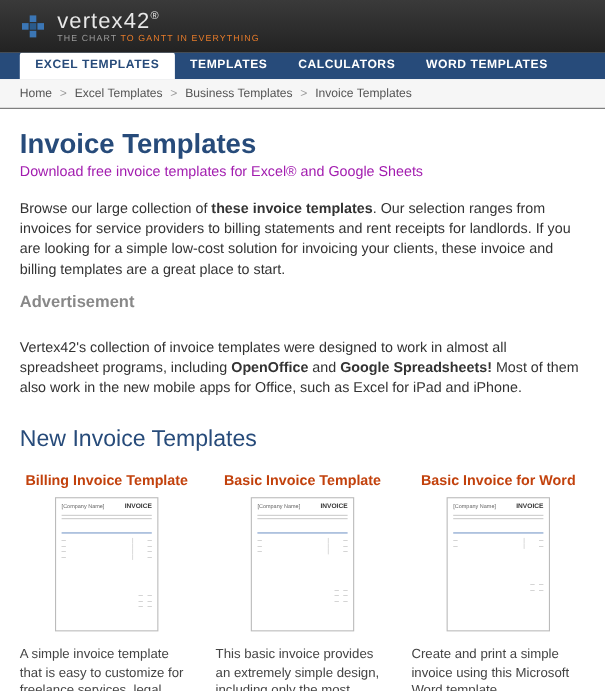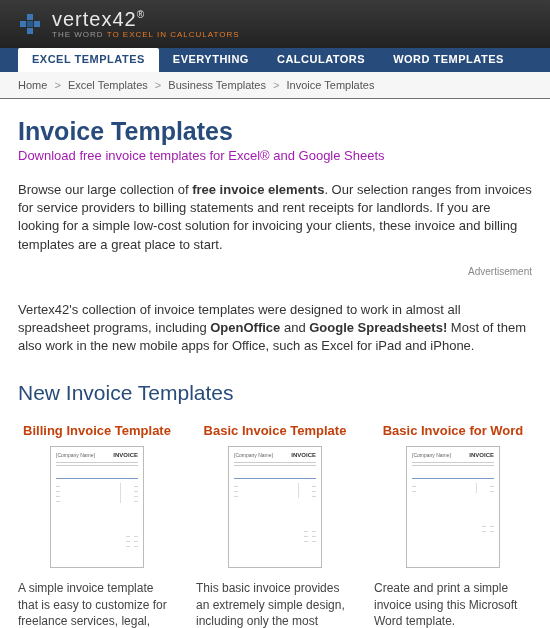--- a/index.html
+++ b/index.html
@@ -16,21 +16,21 @@
   .nav-item { color: #fff; font-size: 11px; font-weight: bold; padding: 5px 14px 0 14px; white-space: nowrap; cursor: pointer; letter-spacing: 0.5px; }
   .nav-item.active { background: #fff; color: #274b7a; margin-left: 18px; border-radius: 2px 2px 0 0; }
   .breadcrumb { background: #f6f6f6; padding: 7px 18px; font-size: 11px; color: #555; border-bottom: 1px solid #737373; }
   .breadcrumb a { color: #555; text-decoration: none; }
   .breadcrumb .sep { margin: 0 4px; color: #999; }
   .content { padding: 18px 18px 40px 18px; }
   h1 { color: #274b7a; font-size: 25px; font-weight: bold; margin-bottom: 2px; }
   .subtitle { color: #a21caf; font-size: 13px; margin-bottom: 18px; }
   .para { font-size: 13px; color: #333; line-height: 1.4; margin-bottom: 12px; }
   .para b { font-weight: bold; }
-  .adlabel { text-align: right; font-size: 10px; color: #888; margin: 6px 0 24px 0; }
+  .adlabel { text-align: left; font-size: 15px; color: #888; margin: 6px 0 24px 0; font-weight: bold; }
   h2 { color: #274b7a; font-size: 21px; font-weight: normal; margin: 26px 0 18px 0; }
   .grid { display: flex; gap: 20px; }
   .card { flex: 1; }
   .card-title { color: #c2410c; font-size: 13px; font-weight: bold; text-align: center; margin-bottom: 8px; cursor: pointer; }
   .thumb { border: 1px solid #bbb; width: 94px; height: 122px; margin: 0 auto 12px auto; background: #fff; padding: 5px; font-size: 5px; color: #666; cursor: pointer; position: relative; }
   .thumb .th-head { display:flex; justify-content: space-between; margin-bottom:4px;}
   .thumb .th-head .right { font-weight:bold; font-size:6px; color:#333;}
   .thumb .line { height:1px; background:#ccc; margin:2px 0;}
   .thumb .blueline { height:1px; background:#7a9ac9; margin:12px 0 2px 0;}
   .thumb .rows { margin-top:4px;}
@@ -47,49 +47,49 @@
   <div class="logo-wrap">
     <svg class="logo-icon" viewBox="0 0 28 28">
       <rect x="2" y="11" width="6" height="6" fill="#3b76b5"></rect>
       <rect x="9" y="4" width="6" height="6" fill="#3b76b5"></rect>
       <rect x="9" y="11" width="6" height="6" fill="#2a5a8a"></rect>
       <rect x="9" y="18" width="6" height="6" fill="#3b76b5"></rect>
       <rect x="16" y="11" width="6" height="6" fill="#3b76b5"></rect>
     </svg>
     <div class="logo-text">
       <div class="brand"><span>vertex42</span><span class="brand-reg">®</span></div>
-      <div class="tagline"><span>THE WORD </span><span class="hl">TO EXCEL IN CALCULATORS</span></div>
+      <div class="tagline"><span>THE CHART </span><span class="hl">TO GANTT IN EVERYTHING</span></div>
     </div>
   </div>
 </div>
 
 <div class="nav">
   <div class="nav-item active">EXCEL TEMPLATES</div>
-  <div class="nav-item">EVERYTHING</div>
+  <div class="nav-item">TEMPLATES</div>
   <div class="nav-item">CALCULATORS</div>
   <div class="nav-item">WORD TEMPLATES</div>
 
 </div>
 
 <div class="breadcrumb">
   <a>Home</a>
   <span class="sep">&gt;</span>
   <a>Excel Templates</a>
   <span class="sep">&gt;</span>
   <a>Business Templates</a>
   <span class="sep">&gt;</span>
   <span>Invoice Templates</span>
 </div>
 
 <div class="content">
   <h1>Invoice Templates</h1>
   <div class="subtitle">Download free invoice templates for Excel® and Google Sheets</div>
 
   <p class="para">
-    <span>Browse our large collection of </span><b>free invoice elements</b><span>. Our selection ranges from invoices for service providers to billing statements and rent receipts for landlords. If you are looking for a simple low-cost solution for invoicing your clients, these invoice and billing templates are a great place to start.</span>
+    <span>Browse our large collection of </span><b>these invoice templates</b><span>. Our selection ranges from invoices for service providers to billing statements and rent receipts for landlords. If you are looking for a simple low-cost solution for invoicing your clients, these invoice and billing templates are a great place to start.</span>
   </p>
 
   <div class="adlabel">Advertisement</div>
 
   <p class="para">
     <span>Vertex42's collection of invoice templates were designed to work in almost all spreadsheet programs, including </span><b>OpenOffice</b><span> and </span><b>Google Spreadsheets!</b><span> Most of them also work in the new mobile apps for Office, such as Excel for iPad and iPhone.</span>
   </p>
 
   <h2>New Invoice Templates</h2>
 

